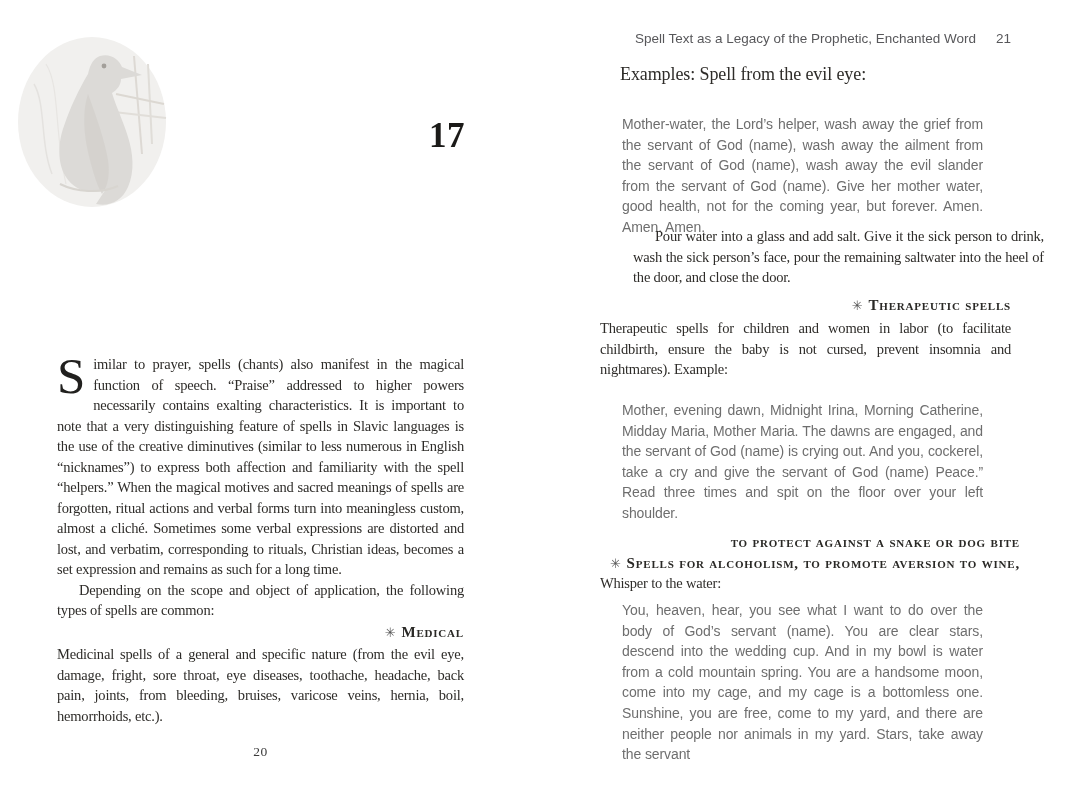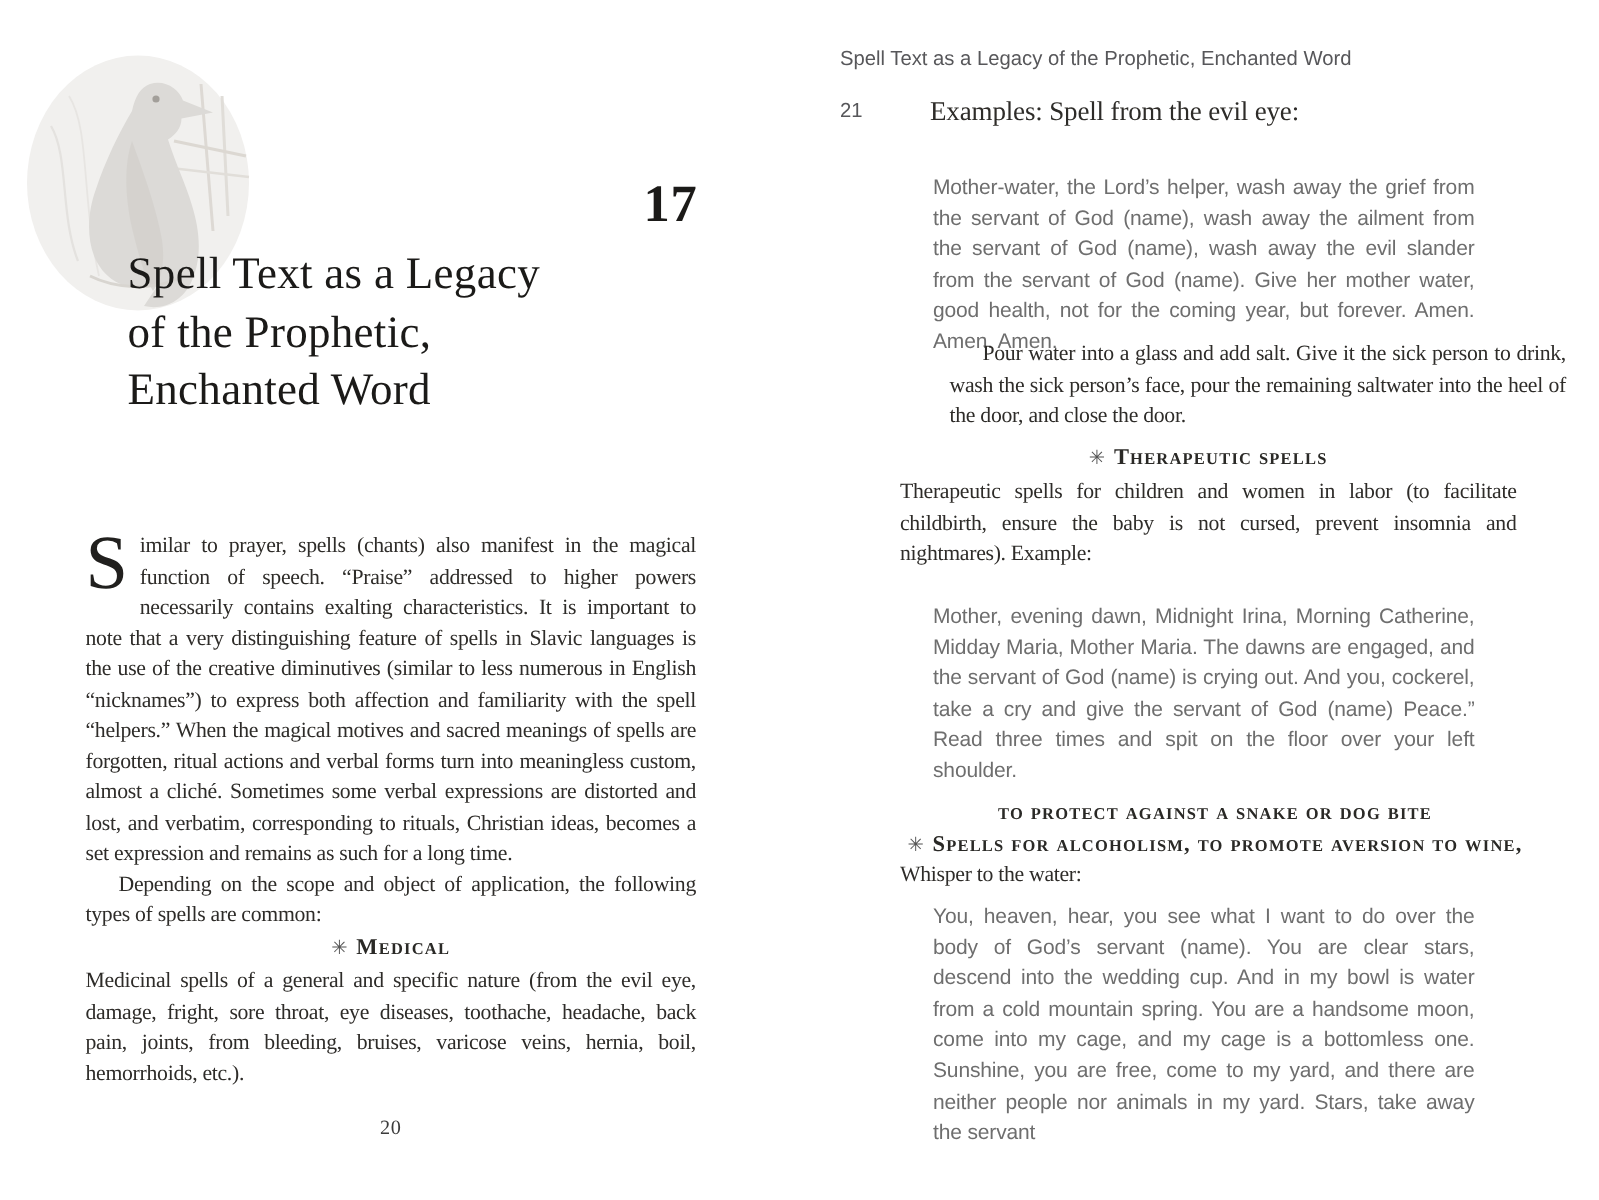--- a/index.html
+++ b/index.html
@@ -3,21 +3,21 @@
 <meta charset="utf-8">
 <style>
   html, body { margin: 0; padding: 0; }
   body {
     width: 1066px; height: 800px;
     background: #ffffff;
     position: relative;
     overflow: hidden;
     font-family: "Liberation Serif", serif;
   }
-  .abs { position: absolute; flex-direction: column; }
+  .abs { position: absolute; }
 
   
   .illustration { left: 16px; top: 34px; width: 160px; height: 176px; }
 
   .chapter-block { left: 85px; top: 118px; width: 380px; color: #1b1a18; }
   .chapter-number {
     font-size: 35px; font-weight: bold; line-height: 36px;
     letter-spacing: 0.5px; margin-bottom: 10px; text-align: right;
   }
   .chapter-title { font-size: 30px; line-height: 38.5px; letter-spacing: 0.2px; }
@@ -29,21 +29,21 @@
   .left-body { left: 57px; top: 354px; width: 407px; }
   .dropcap {
     float: left; font-size: 51px; line-height: 40px;
     padding: 2px 8px 0 0; color: #21201e; font-weight: normal;
   }
   .para-indent { text-indent: 22px; }
 
   .section-head {
     font-weight: bold; font-variant: small-caps;
     letter-spacing: 0.8px; color: #2a2926; font-size: 15px;
-    text-align: center; text-indent: 0;
+    text-align: right; text-indent: 0;
   }
   .star { font-weight: normal; color: #555; font-size: 13px; padding-right: 5px; font-family: "DejaVu Sans", sans-serif; }
   .left-medical-head { margin-top: 1px; margin-bottom: 1px; }
 
   .folio-left { left: 57px; top: 744px; width: 407px; text-align: center;
     font-size: 13.5px; color: #3b3b3b; letter-spacing: 0.5px; }
 
   
   .running-header { left: 560px; top: 31px; width: 451px;
     display: flex; justify-content: flex-end; align-items: baseline; gap: 20px;
@@ -85,25 +85,20 @@
              C74,30 78,24 84,22 Z" fill="#dcdad7"></path>
     <path d="M72,60 C80,82 88,104 92,126 C94,140 92,152 86,160 C80,150 76,134 72,118
              C68,100 66,78 72,60 Z" fill="#d1cecb" opacity="0.7"></path>
     <circle cx="88" cy="32" r="2.4" fill="#a39f9a"></circle>
     <path d="M44,150 C60,158 84,160 102,152" stroke="#d8d5d0" stroke-width="2" fill="none"></path>
   </svg>
 </div>
 
 <div class="abs chapter-block">
   <div class="chapter-number">17</div>
-  <div class="chapter-title">
-    <div>Spell Text as a Legacy</div>
-    <div>of the Prophetic,</div>
-    <div>Enchanted Word</div>
-  </div>
 </div>
 
 <div class="abs left-body body-serif">
   <div>
     <span class="dropcap">S</span><span>imilar to prayer, spells (chants) also manifest in the magical function of speech. “Praise” addressed to higher powers necessarily contains exalting characteristics. It is important to note that a very distinguishing feature of spells in Slavic languages is the use of the creative diminutives (similar to less numerous in English “nicknames”) to express both affection and familiarity with the spell “helpers.” When the magical motives and sacred meanings of spells are forgotten, ritual actions and verbal forms turn into meaningless custom, almost a cliché. Sometimes some verbal expressions are distorted and lost, and verbatim, corresponding to rituals, Christian ideas, becomes a set expression and remains as such for a long time.</span>
   </div>
   <div class="para-indent">Depending on the scope and object of application, the following types of spells are common:</div>
   <div class="section-head left-medical-head">
     <span class="star">✳</span><span>Medical</span>
   </div>

